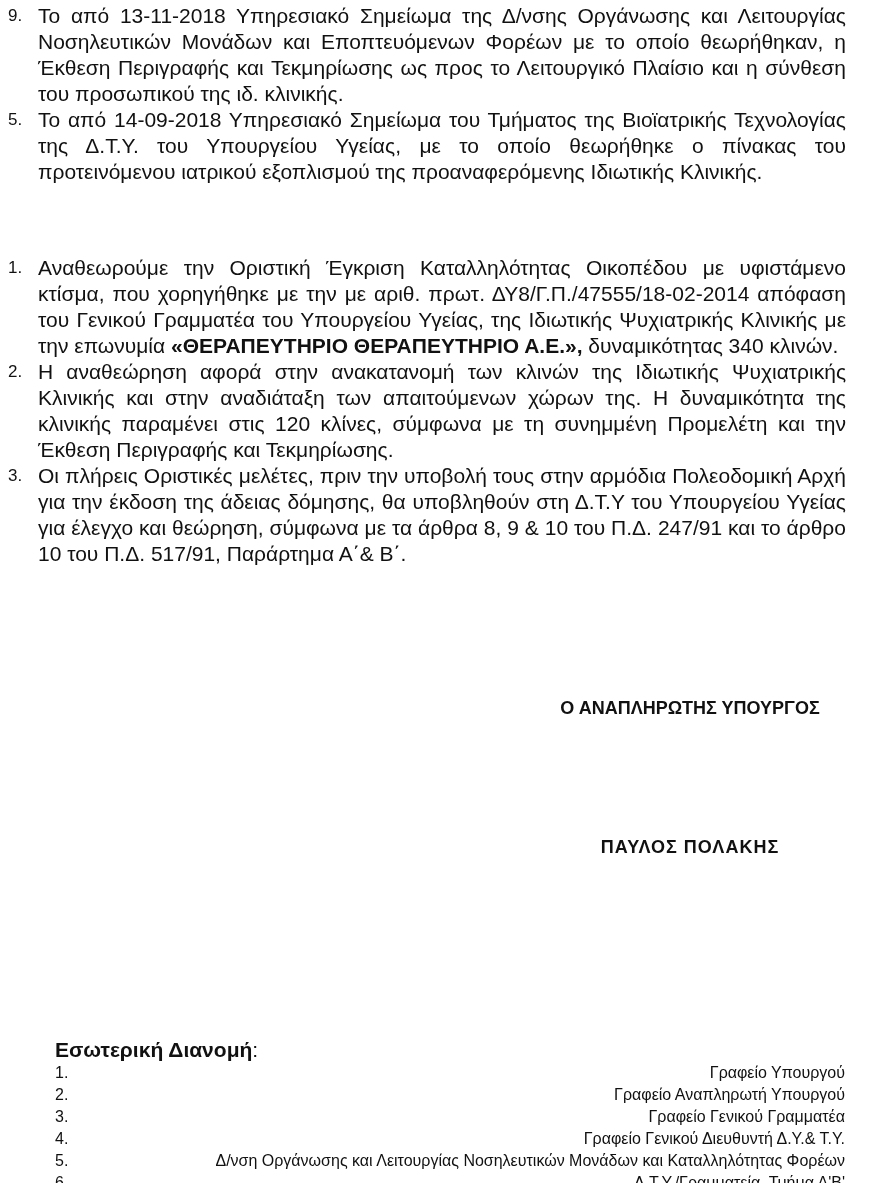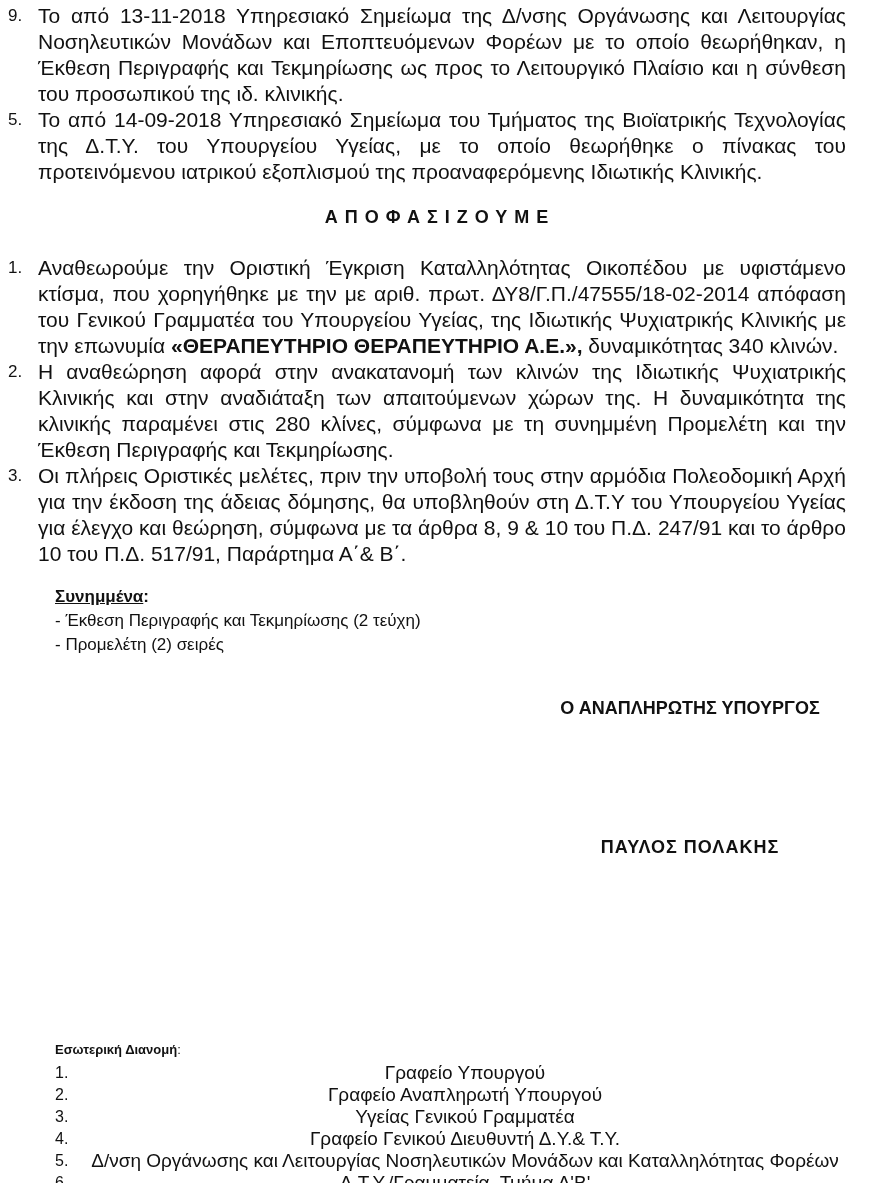--- a/index.html
+++ b/index.html
@@ -66,84 +66,78 @@
     text-align: center;
     font-size: 18px;
     font-weight: bold;
     line-height: 22px;
   }
   .sig-name { letter-spacing: 1px; }
 
   
   .distribution { position: absolute; left: 55px; width: 790px; }
   .dist-heading {
-    font-size: 13px;
+    font-size: 21px;
     font-weight: bold;
     line-height: 24px;
   }
   .dist-heading .colon { font-weight: normal; }
   .dist-li { display: flex; align-items: flex-start; }
   .dist-li .li-num { flex: 0 0 30px; font-size: 16px; line-height: 22px; }
-  .dist-li .li-text { flex: 1 1 auto; font-size: 19px; line-height: 22px; text-align: center; }
+  .dist-li .li-text { flex: 1 1 auto; font-size: 16px; line-height: 22px; text-align: right; }
 </style>
 </head>
 <body>
 
 <div class="page">
 
   <div class="num-list" style="top: 3px;">
     <div class="li">
       <span class="li-num">9.</span>
       <span class="li-text">Το από 13-11-2018 Υπηρεσιακό Σημείωμα της Δ/νσης Οργάνωσης και Λειτουργίας Νοσηλευτικών Μονάδων και Εποπτευόμενων Φορέων με το οποίο θεωρήθηκαν, η Έκθεση Περιγραφής και Τεκμηρίωσης ως προς το Λειτουργικό Πλαίσιο και η σύνθεση του προσωπικού της ιδ. κλινικής.</span>
     </div>
     <div class="li">
       <span class="li-num">5.</span>
       <span class="li-text">Το από 14-09-2018 Υπηρεσιακό Σημείωμα του Τμήματος της Βιοϊατρικής Τεχνολογίας της Δ.Τ.Υ. του Υπουργείου Υγείας, με το οποίο θεωρήθηκε ο πίνακας του προτεινόμενου ιατρικού εξοπλισμού της προαναφερόμενης Ιδιωτικής Κλινικής.</span>
     </div>
   </div>
 
-  <div class="decision-heading" style="top: 205px;">ΑΠΟΦΑΣΙΖΟΥΜΕ</div>
 
   <div class="num-list" style="top: 255px;">
     <div class="li">
       <span class="li-num">1.</span>
       <span class="li-text"><span>Αναθεωρούμε την Οριστική Έγκριση Καταλληλότητας Οικοπέδου με υφιστάμενο κτίσμα, που χορηγήθηκε με την με αριθ. πρωτ. ΔΥ8/Γ.Π./47555/18-02-2014 απόφαση του Γενικού Γραμματέα του Υπουργείου Υγείας, της Ιδιωτικής Ψυχιατρικής Κλινικής με την επωνυμία </span><b>«ΘΕΡΑΠΕΥΤΗΡΙΟ ΘΕΡΑΠΕΥΤΗΡΙΟ Α.Ε.»,</b><span> δυναμικότητας 340 κλινών.</span></span>
     </div>
     <div class="li">
       <span class="li-num">2.</span>
-      <span class="li-text">Η αναθεώρηση αφορά στην ανακατανομή των κλινών της Ιδιωτικής Ψυχιατρικής Κλινικής και στην αναδιάταξη των απαιτούμενων χώρων της. Η δυναμικότητα της κλινικής παραμένει στις 280 κλίνες, σύμφωνα με τη συνημμένη Προμελέτη και την Έκθεση Περιγραφής και Τεκμηρίωσης.</span>
+      <span class="li-text">Η αναθεώρηση αφορά στην ανακατανομή των κλινών της Ιδιωτικής Ψυχιατρικής Κλινικής και στην αναδιάταξη των απαιτούμενων χώρων της. Η δυναμικότητα της κλινικής παραμένει στις 120 κλίνες, σύμφωνα με τη συνημμένη Προμελέτη και την Έκθεση Περιγραφής και Τεκμηρίωσης.</span>
     </div>
     <div class="li">
       <span class="li-num">3.</span>
       <span class="li-text">Οι πλήρεις Οριστικές μελέτες, πριν την υποβολή τους στην αρμόδια Πολεοδομική Αρχή για την έκδοση της άδειας δόμησης, θα υποβληθούν στη Δ.Τ.Υ του Υπουργείου Υγείας για έλεγχο και θεώρηση, σύμφωνα με τα άρθρα 8, 9 &amp; 10 του Π.Δ. 247/91 και το άρθρο 10 του Π.Δ. 517/91, Παράρτημα Α΄&amp; Β΄.</span>
     </div>
   </div>
 
-  <div class="attachments" style="top: 585px;">
-    <div class="att-heading"><span class="u">Συνημμένα</span><span>:</span></div>
-    <div class="att-item">- Έκθεση Περιγραφής και Τεκμηρίωσης (2 τεύχη)</div>
-    <div class="att-item">- Προμελέτη (2) σειρές</div>
-  </div>
 
   <div class="sig-line" style="top: 697px;">Ο ΑΝΑΠΛΗΡΩΤΗΣ ΥΠΟΥΡΓΟΣ</div>
   <div class="sig-line sig-name" style="top: 836px;">ΠΑΥΛΟΣ  ΠΟΛΑΚΗΣ</div>
 
   <div class="distribution" style="top: 1038px;">
     <div class="dist-heading"><span>Εσωτερική Διανομή</span><span class="colon">:</span></div>
     <div class="dist-li">
       <span class="li-num">1.</span>
       <span class="li-text">Γραφείο Υπουργού</span>
     </div>
     <div class="dist-li">
       <span class="li-num">2.</span>
       <span class="li-text">Γραφείο Αναπληρωτή Υπουργού</span>
     </div>
     <div class="dist-li">
       <span class="li-num">3.</span>
-      <span class="li-text">Υγείας Γενικού Γραμματέα</span>
+      <span class="li-text">Γραφείο Γενικού Γραμματέα</span>
     </div>
     <div class="dist-li">
       <span class="li-num">4.</span>
       <span class="li-text">Γραφείο Γενικού Διευθυντή Δ.Υ.&amp; Τ.Υ.</span>
     </div>
     <div class="dist-li">
       <span class="li-num">5.</span>
       <span class="li-text">Δ/νση Οργάνωσης και Λειτουργίας Νοσηλευτικών Μονάδων και Καταλληλότητας Φορέων</span>
     </div>
     <div class="dist-li">

